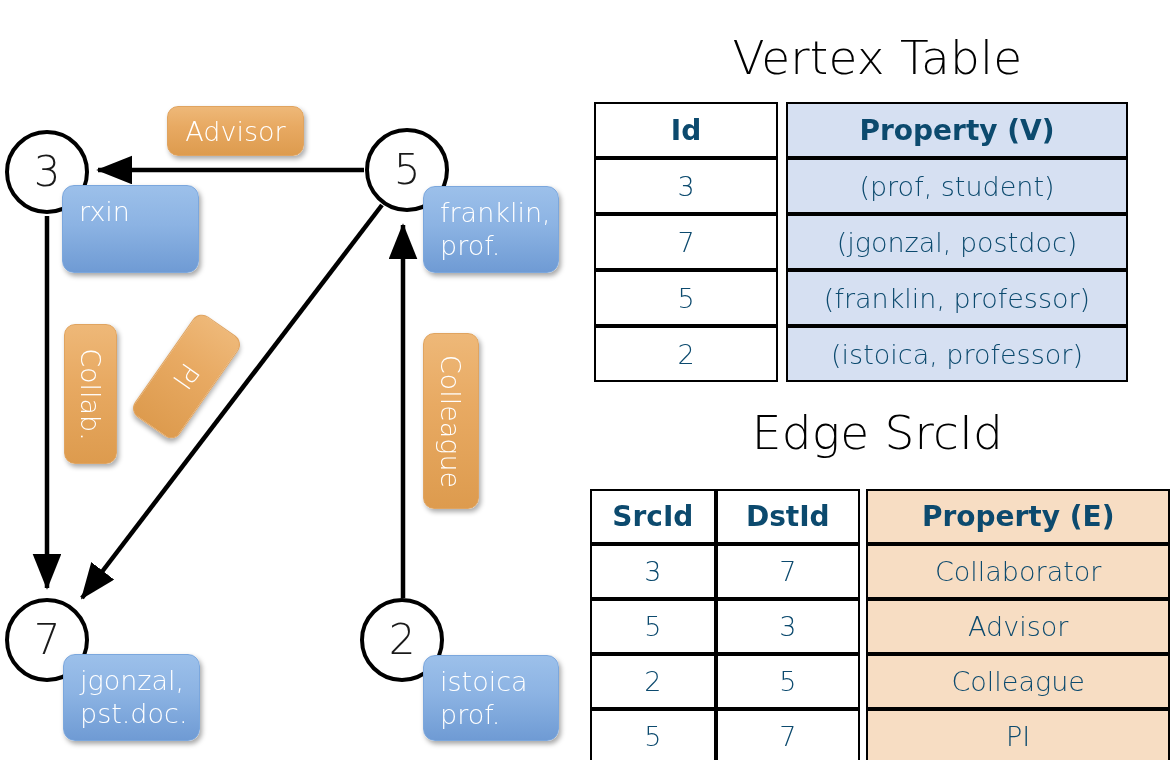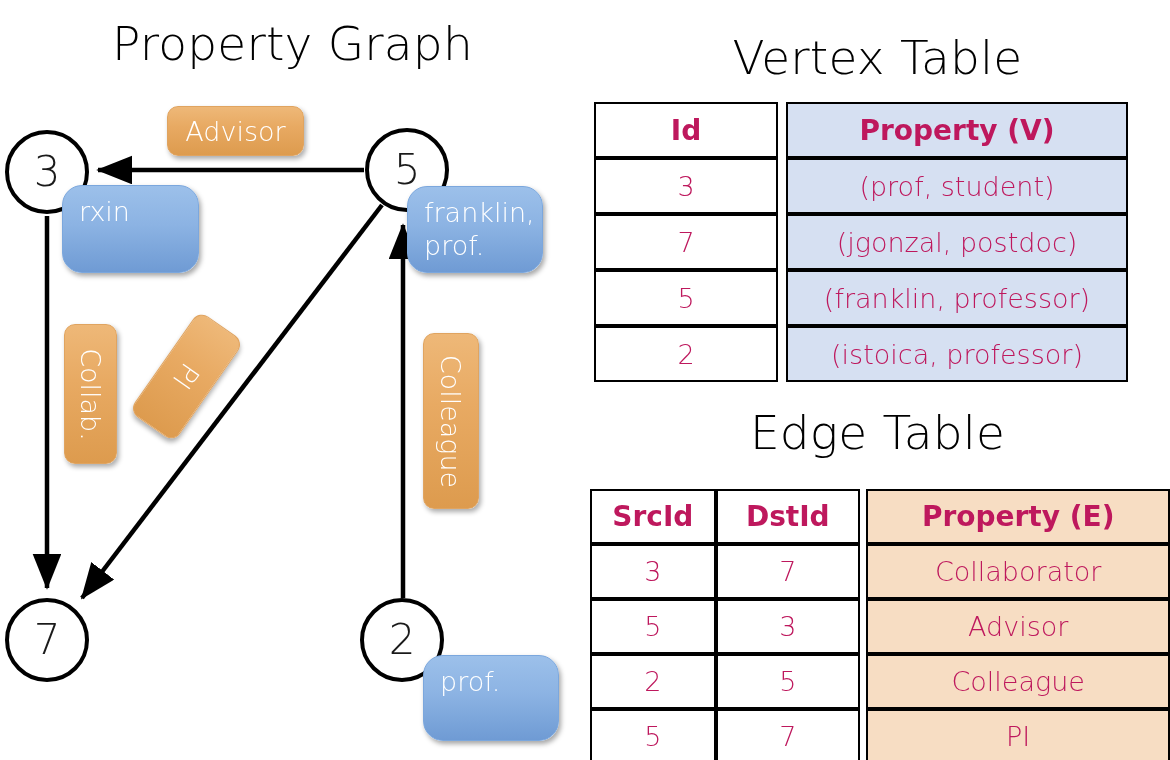--- a/index.html
+++ b/index.html
@@ -60,34 +60,34 @@
     color: #1a1a1a;
   }
   #node-3 { left: 5px;   top: 130px; }
   #node-5 { left: 365px; top: 128px; }
   #node-7 { left: 5px;   top: 598px; }
   #node-2 { left: 360px; top: 598px; }
 
   
   .prop-box {
     position: absolute;
-    border-radius: 20px;
+    border-radius: 12px;
     background: linear-gradient(to bottom, #9cc0ea 0%, #8cb3e3 45%, #6f9bd4 100%);
     border: 1px solid #7ba7dd;
     box-shadow: 2px 3px 5px rgba(0,0,0,0.35);
     color: #ffffff;
     font-family: "DejaVu Sans", sans-serif;
     font-weight: 300;
     font-size: 27px;
     line-height: 1.22;
     padding: 10px 0 2px 16px;
     box-sizing: border-box;
   }
   #prop-rxin     { left: 62px;  top: 185px; width: 137px; height: 88px; }
-  #prop-franklin { left: 407px; top: 186px; width: 136px; height: 87px; }
+  #prop-franklin { left: 423px; top: 186px; width: 136px; height: 87px; }
   #prop-jgonzal  { left: 63px;  top: 654px; width: 137px; height: 87px; }
   #prop-istoica  { left: 423px; top: 655px; width: 136px; height: 86px; }
 
   .prop-line { display: block; white-space: nowrap; }
 
   
   .edge-label {
     position: absolute;
     border-radius: 11px;
     background: linear-gradient(to bottom, #eeb878 0%, #e8aa63 40%, #dd9b4e 100%);
@@ -136,21 +136,21 @@
     font-weight: 300;
   }
   .tbl td, .tbl th {
     border: 2px solid #000;
     padding: 0;
     margin: 0;
     text-align: center;
     vertical-align: middle;
     font-weight: 300;
     font-size: 27px;
-    color: #be185d;
+    color: #0c4a6e;
     background: #ffffff;
     box-sizing: border-box;
   }
   .tbl th { font-weight: 700; font-size: 28px; }
   .tbl .spacer-col {
     border: none;
     background: transparent;
     width: 8px;
   }
 
@@ -171,21 +171,20 @@
   #edge-table .col-prop {
     width: 334px;
     background: #f7ddc3;
   }
 </style>
 </head>
 <body>
 
 <div id="graph-panel">
 
-  <div class="title" id="title-property-graph">Property Graph</div>
 
   <svg id="graph-edges" viewBox="0 0 585 760" xmlns="http://www.w3.org/2000/svg">
     <defs>
       <marker id="arrowhead" markerWidth="9" markerHeight="9" refX="7.6" refY="3.2" orient="auto" markerUnits="strokeWidth">
         <path d="M0,0 L8,3.2 L0,6.4 z" fill="#000"></path>
       </marker>
     </defs>
 
     <line x1="364" y1="170" x2="98" y2="170" stroke="#000" stroke-width="4.5" marker-end="url(#arrowhead)"></line>
 
@@ -209,21 +208,26 @@
     <span>2</span>
   </div>
 
   <div class="prop-box" id="prop-rxin">
     <span class="prop-line">rxin</span>
   </div>
   <div class="prop-box" id="prop-franklin">
     <span class="prop-line">franklin,</span>
     <span class="prop-line">prof.</span>
   </div>
+  <div class="prop-box" id="prop-jgonzal">
+    <span class="prop-line">jgonzal,</span>
+    <span class="prop-line">pst.doc.</span>
+  </div>
   <div class="prop-box" id="prop-istoica">
+    <span class="prop-line">istoica</span>
     <span class="prop-line">prof.</span>
   </div>
 
   <div class="edge-label" id="edge-label-advisor">
     <span class="htext">Advisor</span>
   </div>
   <div class="edge-label" id="edge-label-collab">
     <span class="vtext">Collab.</span>
   </div>
   <div class="edge-label" id="edge-label-pi">
@@ -261,21 +265,21 @@
       <td class="col-prop">(franklin, professor)</td>
     </tr>
     <tr>
       <td class="col-id">2</td>
       <td class="spacer-col"></td>
       <td class="col-prop">(istoica, professor)</td>
     </tr>
   </tbody>
 </table>
 
-<div class="title" id="title-edge-table">Edge Table</div>
+<div class="title" id="title-edge-table">Edge SrcId</div>
 
 <table class="tbl" id="edge-table">
   <thead>
     <tr>
       <th class="col-src">SrcId</th>
       <th class="col-dst">DstId</th>
       <td class="spacer-col"></td>
       <th class="col-prop">Property (E)</th>
     </tr>
   </thead>

